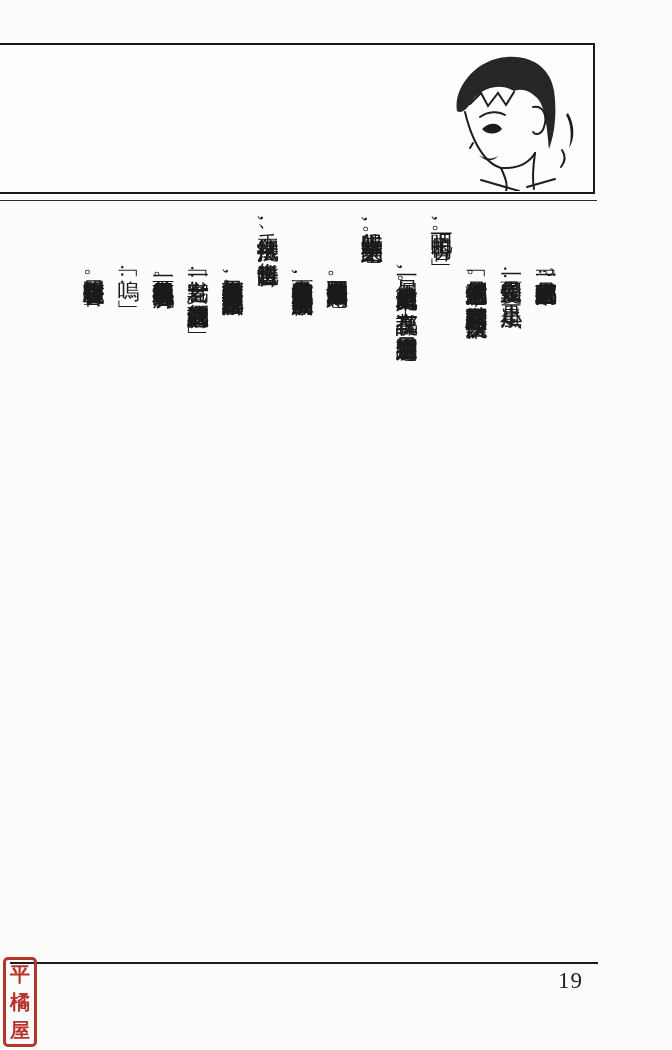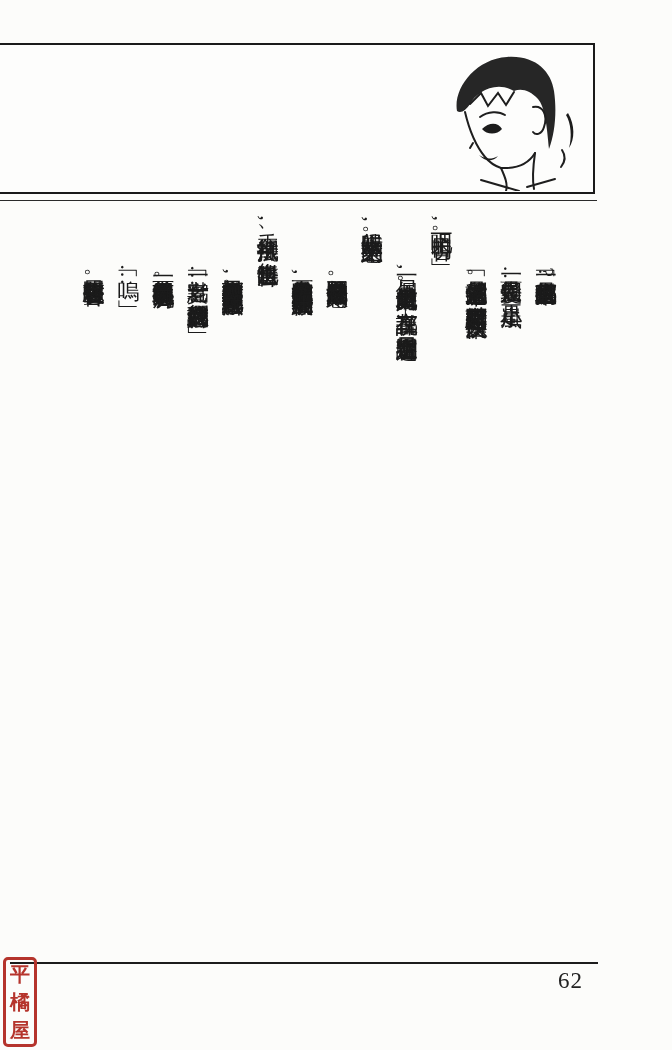--- a/index.html
+++ b/index.html
@@ -117,21 +117,21 @@
     <p class="vcol indent">而是在於雖然男人們是撫摸明日香臀部的色狼,但是被握住弱點的明日</p>
     <p class="vcol">香,卻無法抵抗、也無法叫出聲音。</p>
     <p class="vcol indent">男人們從前面及後面緊貼著明日香的身體,讓她沒有辦法移動。</p>
     <p class="vcol indent">「老實一點…我們會讓妳感到舒服的…」</p>
     <p class="vcol indent">前面的小嵐一隻手用力地揉捏明日香的乳房。</p>
     <p class="vcol indent">「嗚…」</p>
     <p class="vcol indent">明日香咬著雙唇忍住聲音。</p>
   </div>
 
   <div class="bottom-rule"></div>
-  <div class="page-number">62</div>
+  <div class="page-number">19</div>
 
   <div class="seal">
     <span>平</span>
     <span>橘</span>
     <span>屋</span>
   </div>
 
 </div>
 
 </body></html>

